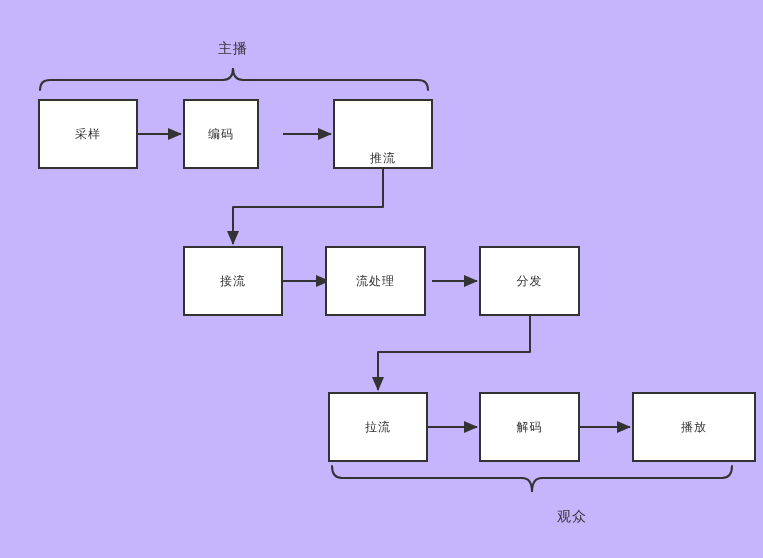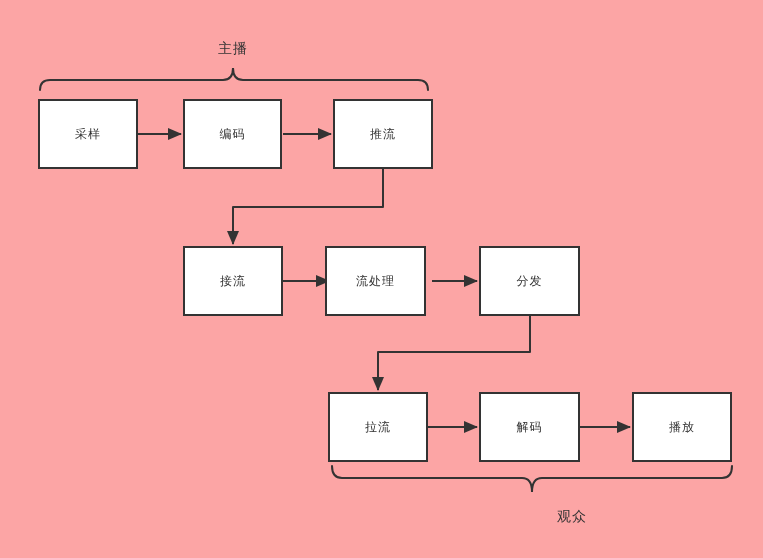--- a/index.html
+++ b/index.html
@@ -1,41 +1,41 @@
 <!DOCTYPE html>
 <html><head>
 <meta charset="utf-8">
 <style>
   html,body { margin:0; padding:0; background:#ffffff; }
   .canvas {
     position:relative;
     width:763px; height:558px;
-    background:#fca5a5;
+    background:#c4b5fd;
     font-family:Liberation Sans, sans-serif;
     overflow:hidden;
   }
   .layer { position:absolute; left:0; top:0; width:763px; height:558px; }
   .node {
     position:absolute;
     box-sizing:border-box;
     border:2px solid #333333;
     background:#ffffff;
     display:flex; align-items:center; justify-content:center;
     font-size:12px; color:#333333;
     letter-spacing:1px;
   }
   .n1 { left:38px;  top:99px;  width:100px; height:70px; }
-  .n2 { left:183px; top:99px;  width:99px; height:70px; }
-  .n3 { left:333px; top:99px;  width:100px; height:70px; }
+  .n2 { left:183px; top:99px;  width:76px; height:70px; }
+  .n3 { left:333px; top:99px;  width:100px; height:70px;align-items:flex-end; }
   .n4 { left:183px; top:246px; width:100px; height:70px; }
   .n5 { left:325px; top:246px; width:101px; height:70px;text-align:right; }
   .n6 { left:479px; top:246px; width:101px; height:70px;align-items:center; }
   .n7 { left:328px; top:392px; width:100px; height:70px; }
   .n8 { left:479px; top:392px; width:101px; height:70px; }
-  .n9 { left:632px; top:392px; width:100px; height:70px; }
+  .n9 { left:632px; top:392px; width:124px; height:70px; }
   .brace-label {
     position:absolute;
     transform:translateX(-50%);
     font-size:14px; color:#333333;
     white-space:nowrap;
     letter-spacing:1px;
   }
   .label-top    { left:233px; top:40px; }
   .label-bottom { left:532px; top:508px;margin-left:40px; }
 </style>

